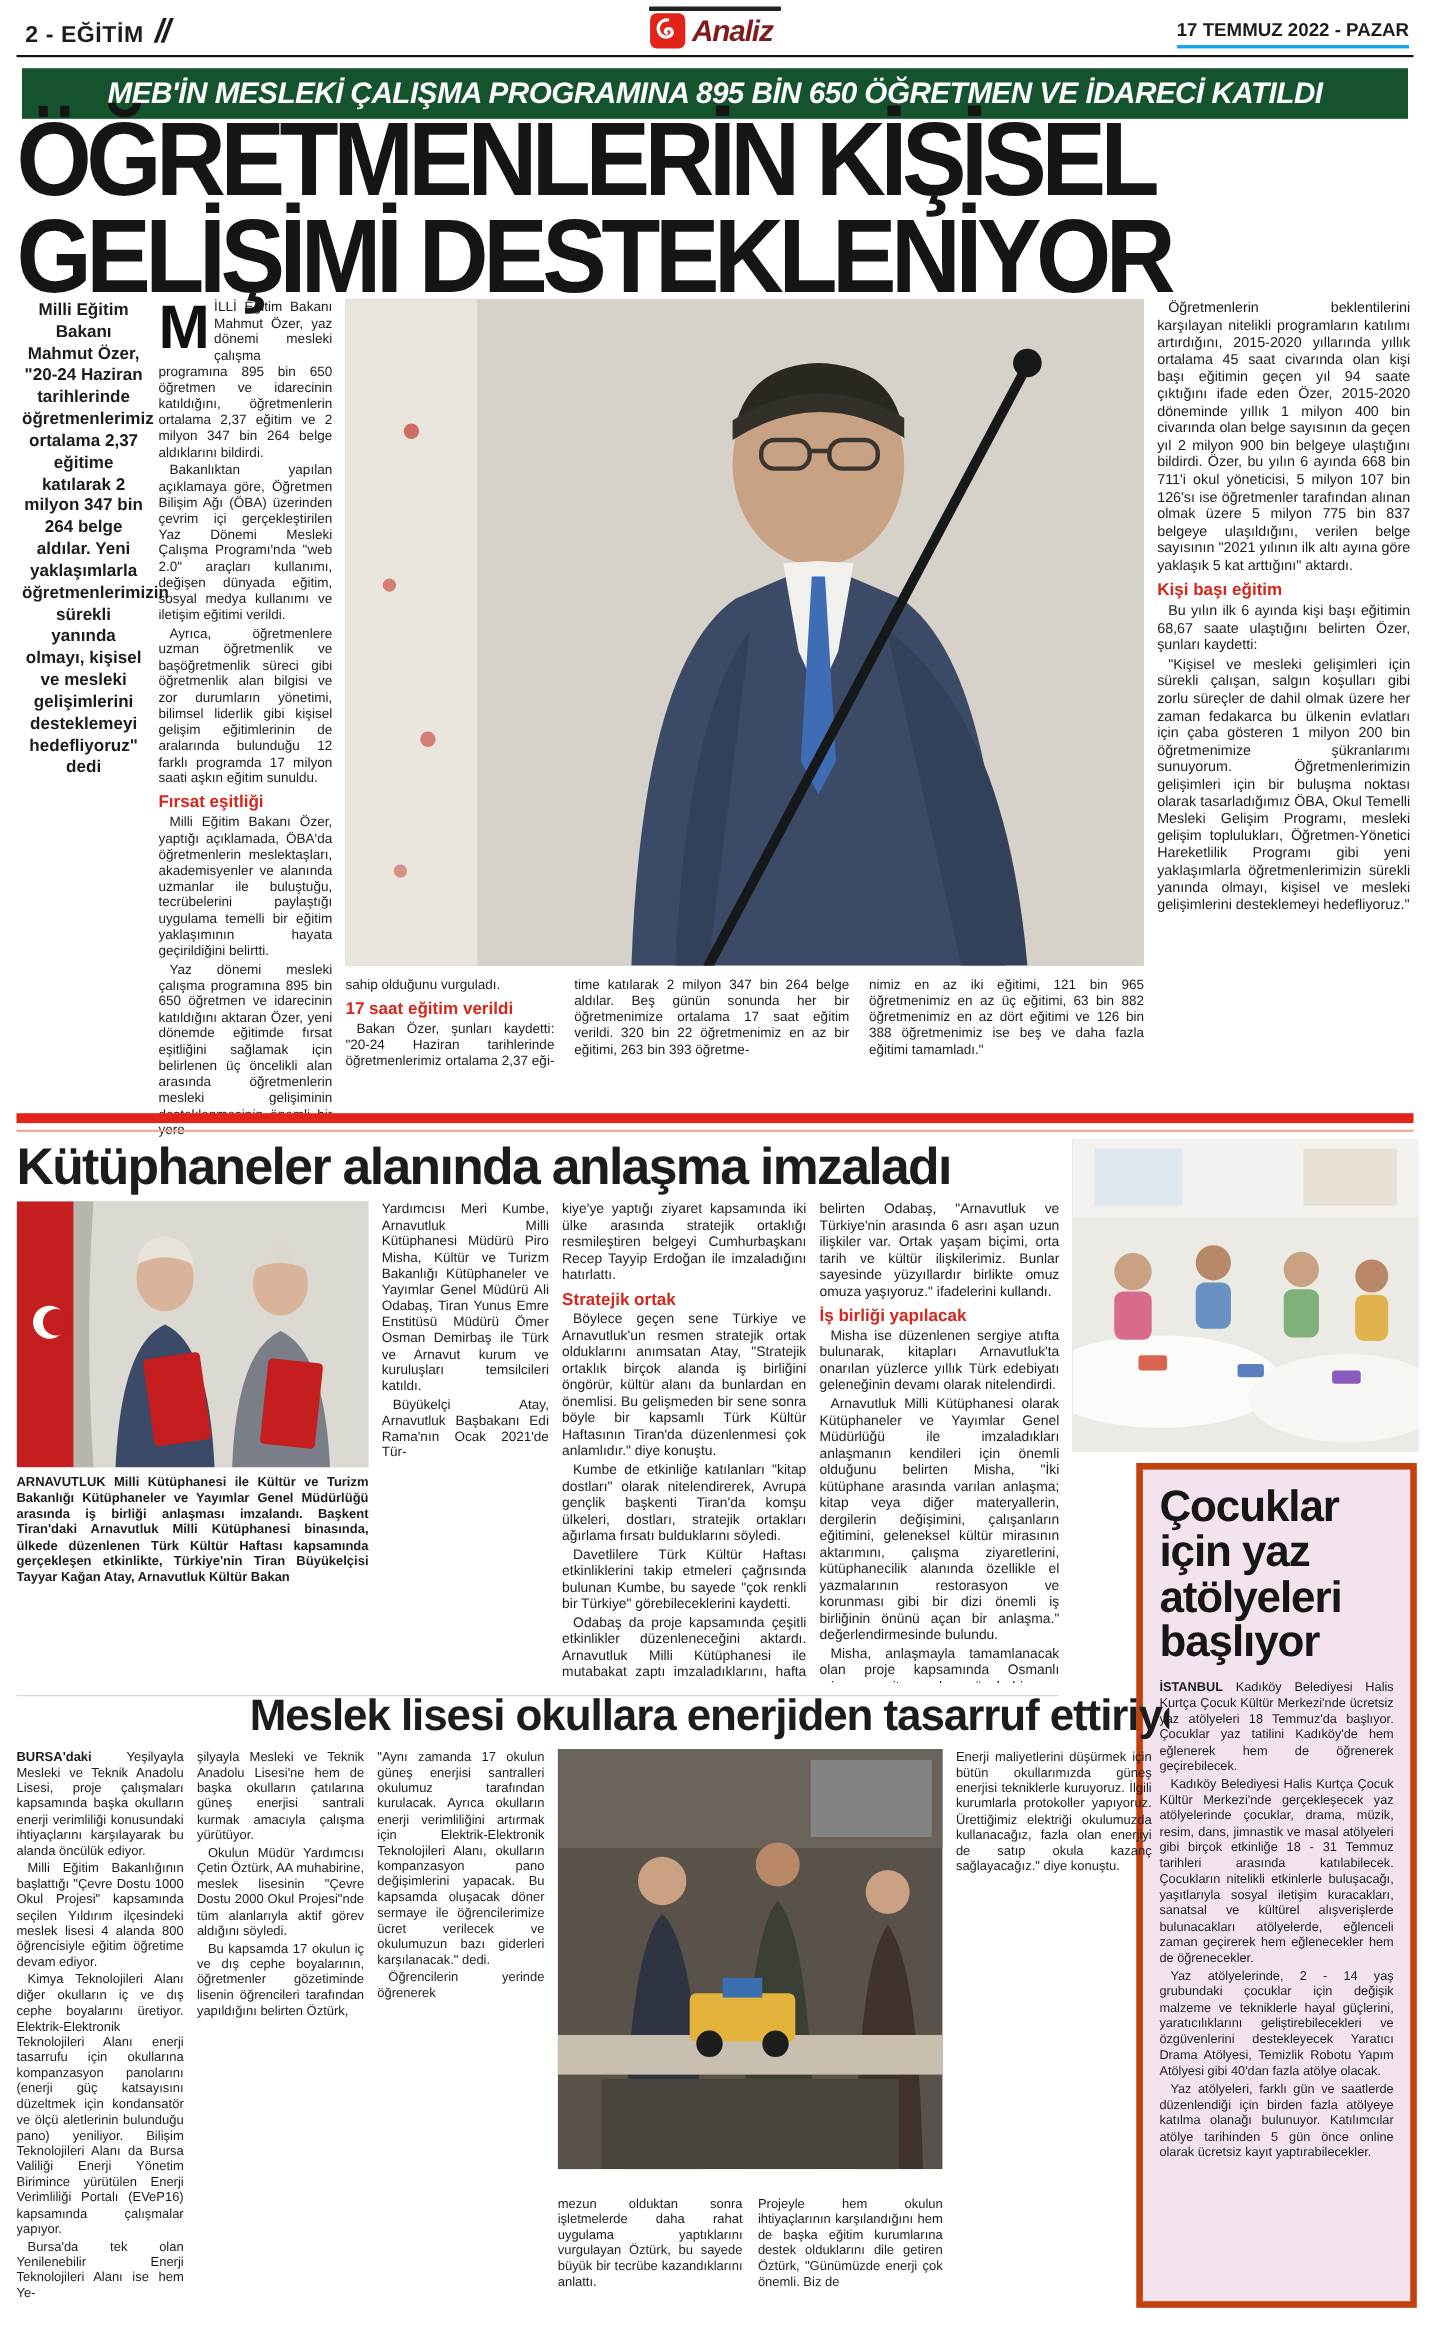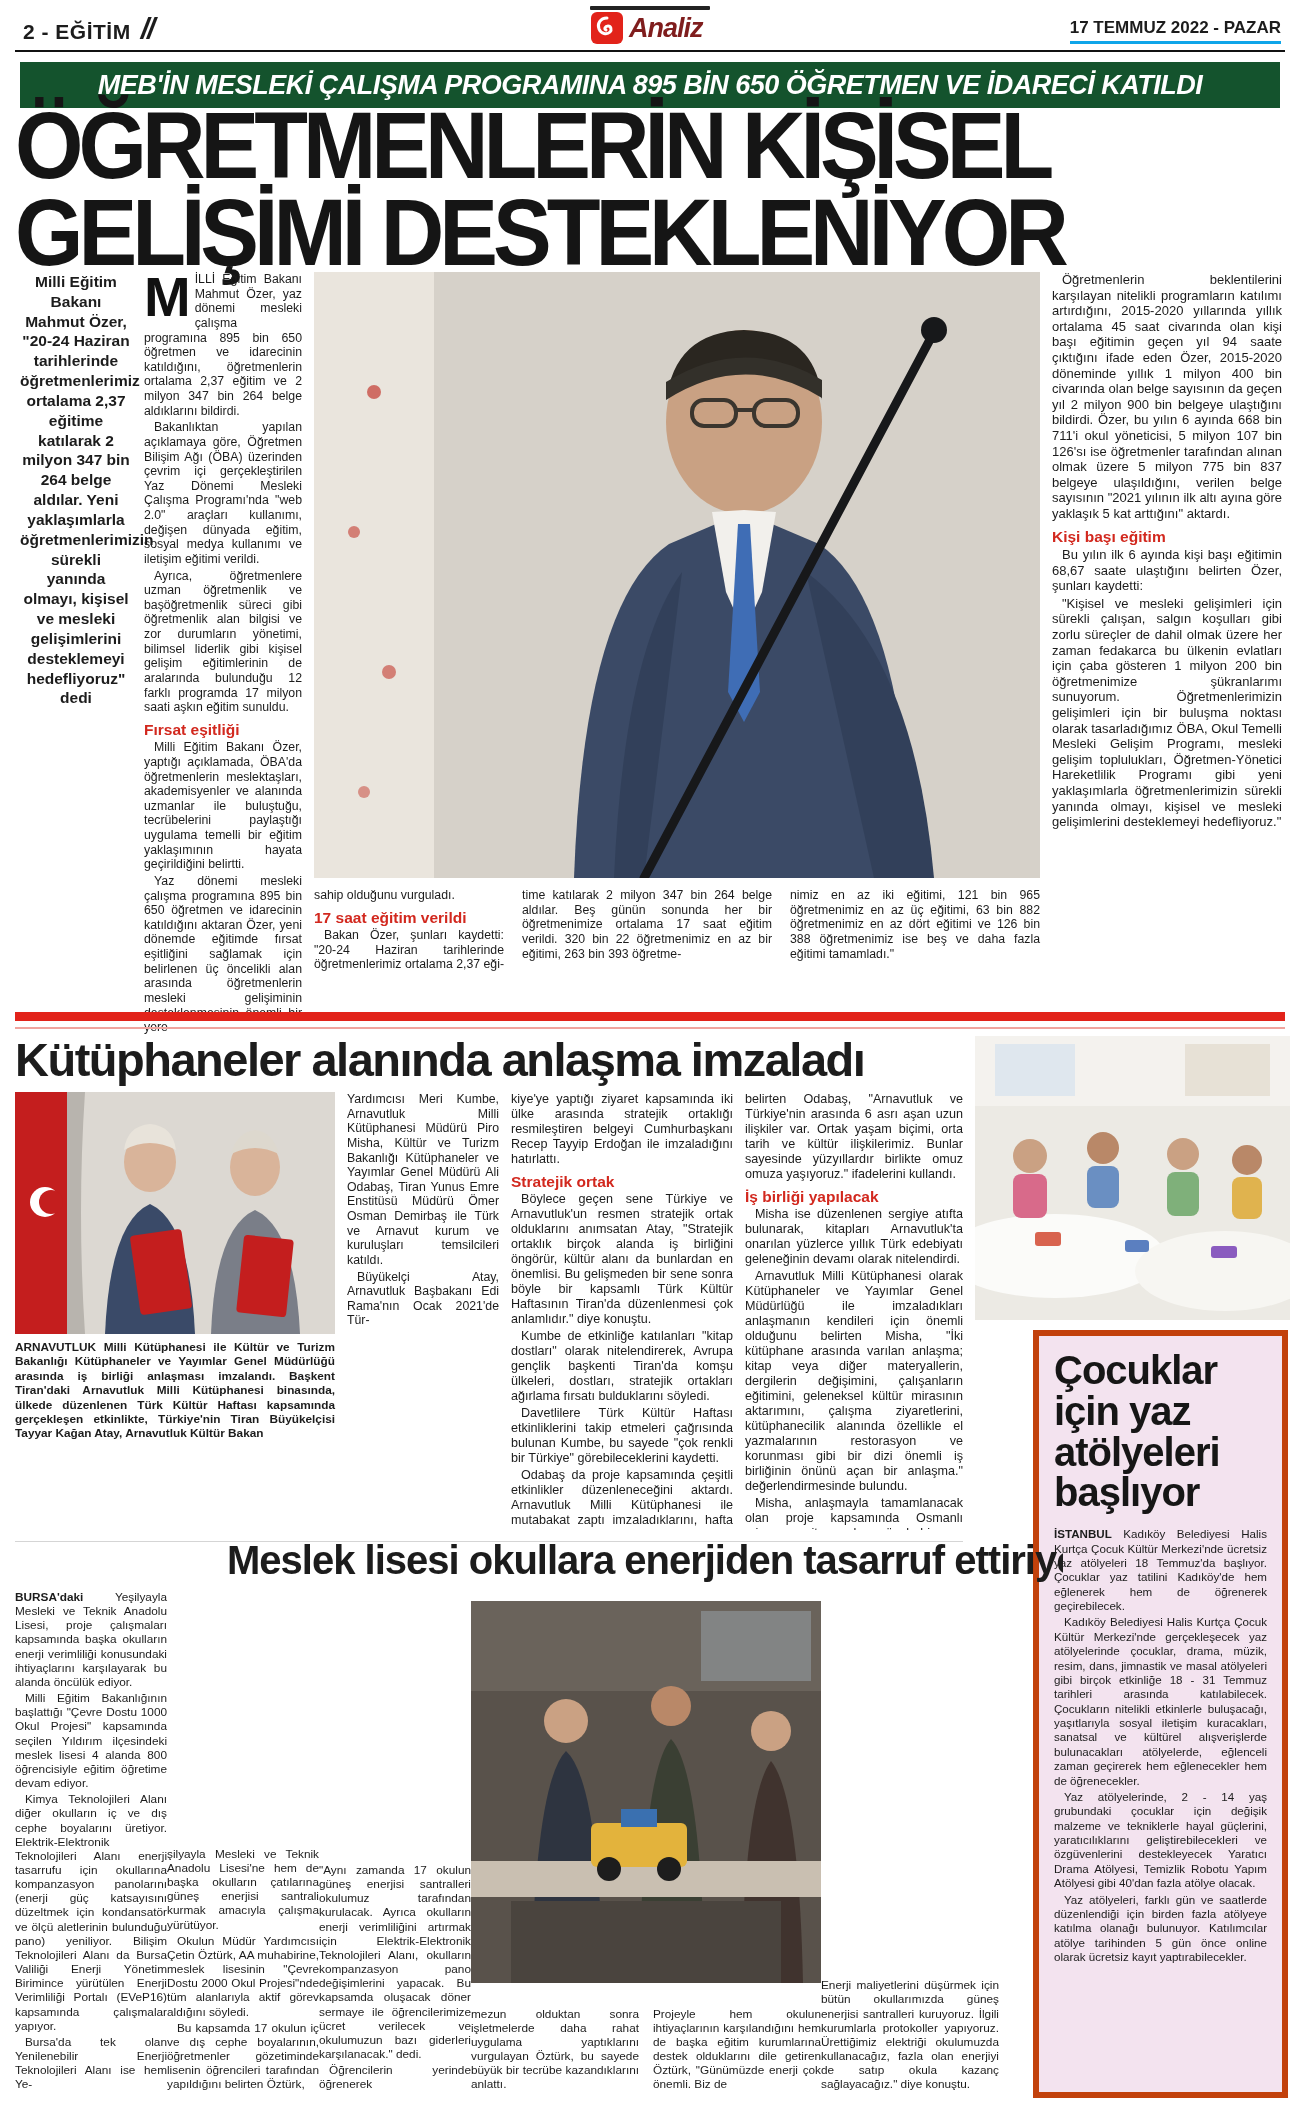--- a/index.html
+++ b/index.html
@@ -49,21 +49,21 @@
   .a2c2{width:152px;} .a2c3{width:222px;} .a2c3 .bt{font-size:12.6px;} .a2c4{width:218px;} .a2c4 .bt{font-size:12.6px;}
   
   #rightrail{position:absolute;left:975px;top:1036px;width:315px;height:1080px;}
   #pinkbox{margin:10px 0 0 58px;width:255px;height:768px;background:#f3e3ef;border:6px solid #c2410c;
            padding:14px 15px;box-sizing:border-box;overflow:hidden;}
   #pinktitle{font-size:40px;font-weight:900;line-height:1.02;letter-spacing:-1px;color:#161616;margin:0 0 14px;}
   #pinkbox .bt{font-size:11.6px;line-height:1.24;}
   
   #article3{position:absolute;left:15px;top:1540px;width:1048px;height:583px;overflow:hidden;}
   #a3head{font-size:40px;font-weight:900;letter-spacing:-1px;line-height:1;margin:0 0 10px 212px;white-space:nowrap;}
-  .a3cols{display:flex;align-items:flex-end;}
+  .a3cols{display:flex;gap:12px;}
   .a3c{width:152px;} .a3mid{width:350px;} .a3c5{width:178px;}
   .a3c .bt,.a3mid .bt,.a3c5 .bt{font-size:11.8px;line-height:1.2;}
   .a3below{display:flex;gap:14px;margin-top:24px;}
   .a3bl{width:168px;} .a3br{width:168px;}
   .lead-strong{font-weight:bold;}
   hr.thin{position:absolute;left:15px;top:1533px;width:948px;border:none;border-top:1px solid #d5d5d5;}
 </style>
 </head>
 <body>
 
@@ -275,18 +275,18 @@
         <div class="a3below">
           <div class="a3bl">
             <p class="bt">mezun olduktan sonra işletmelerde daha rahat uygulama yaptıklarını vurgulayan Öztürk, bu sayede büyük bir tecrübe kazandıklarını anlattı.</p>
           </div>
           <div class="a3br">
             <p class="bt">Projeyle hem okulun ihtiyaçlarının karşılandığını hem de başka eğitim kurumlarına destek olduklarını dile getiren Öztürk, "Günümüzde enerji çok önemli. Biz de</p>
           </div>
         </div>
       </div>
       <div class="a3c5">
-        <p class="bt">Enerji maliyetlerini düşürmek için bütün okullarımızda güneş enerjisi santralleri kuruyoruz. İlgili kurumlarla protokoller yapıyoruz. Ürettiğimiz elektriği okulumuzda kullanacağız, fazla olan enerjiyi de satıp okula kazanç sağlayacağız." diye konuştu.</p>
+        <p class="bt">Enerji maliyetlerini düşürmek için bütün okullarımızda güneş enerjisi tekniklerle kuruyoruz. İlgili kurumlarla protokoller yapıyoruz. Ürettiğimiz elektriği okulumuzda kullanacağız, fazla olan enerjiyi de satıp okula kazanç sağlayacağız." diye konuştu.</p>
       </div>
     </div>
   </div>
 
 </div>
 
 </body></html>

